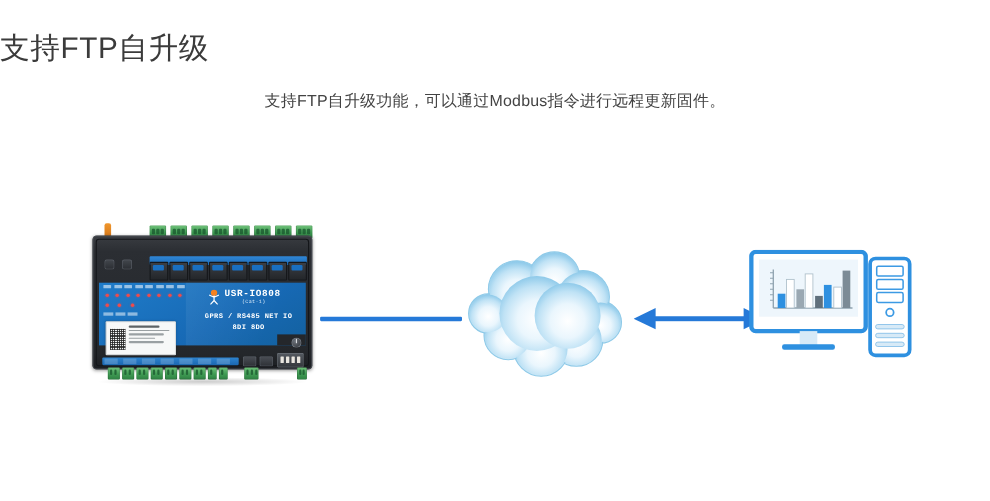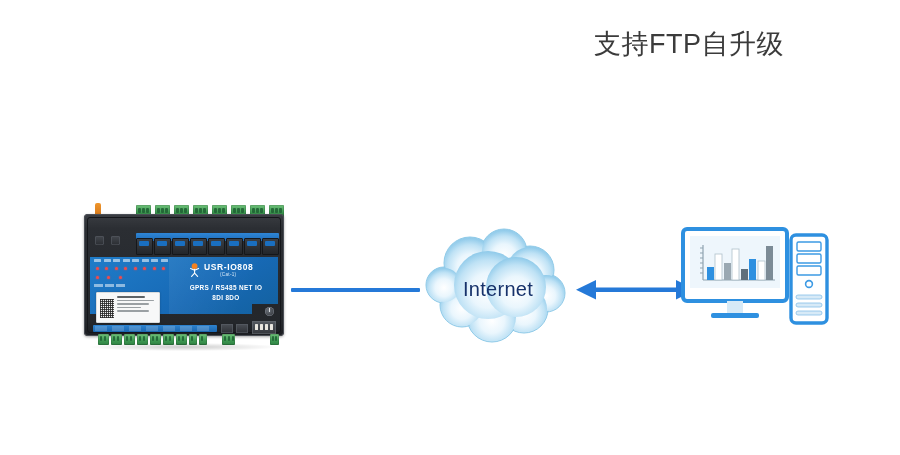--- a/index.html
+++ b/index.html
@@ -5,21 +5,21 @@
   html,body{margin:0;padding:0;}
   body{
     width:900px;height:455px;background:#ffffff;overflow:hidden;
     font-family:"Liberation Sans","DejaVu Sans",sans-serif;
     -webkit-font-smoothing:antialiased;
   }
   .page{position:relative;width:900px;height:455px;}
 
   
   .title{
-    position:absolute;left:0;top:26px;width:784px;text-align:right;
+    position:absolute;left:0;top:26px;width:784px;text-align:left;
     font-size:27px;color:#3b3b3b;letter-spacing:.5px;font-weight:400;
   }
   .subtitle{
     position:absolute;left:0;top:82px;width:900px;text-align:center;
     font-size:14.5px;color:#434343;letter-spacing:.2px;font-weight:400;
   }
 
   
   .stage{position:absolute;left:0;top:185px;width:900px;height:215px;}
 
@@ -56,20 +56,21 @@
   .term-bot .blk i{
     position:absolute;top:2px;width:2.2px;height:5px;background:#1e5f32;border-radius:1px;opacity:.85;
   }
 
   
   .chassis{
     position:absolute;left:0px;top:11px;width:200px;height:122px;
     background:linear-gradient(to bottom,#3a3d42,#2b2e33 12%,#24272b 88%,#1b1d21);
     border-radius:4px;
     box-shadow:0 1px 3px rgba(0,0,0,.35), inset 0 0 0 1px #4a4e55;
+    font-family:Liberation Mono, monospace;
   }
   .chassis:before{
     content:"";position:absolute;left:3px;top:3px;right:3px;bottom:3px;
     border:1px solid #14161a;border-radius:3px;
   }
   .dev-shadow{
     position:absolute;left:6px;top:140px;width:188px;height:8px;
     background:radial-gradient(ellipse at center,rgba(0,0,0,.20),rgba(0,0,0,0) 72%);
   }
 
@@ -221,20 +222,21 @@
     position:absolute;left:681px;top:160px;width:148px;text-align:center;
     font-size:15px;color:#3d3d3d;letter-spacing:.5px;
   }
 </style>
 </head>
 <body>
 
 <div class="page">
 
   <div class="title">支持FTP自升级</div>
+  <div class="subtitle">支持FTP自升级功能，可以通过Modbus指令进行远程更新固件。</div>
 
   <div class="stage">
 
     <div class="device-wrap">
 
       <div class="dev-antenna"></div>
 
       <div class="term-top">
         <div class="blk" style="left:0px">
             <i></i>
@@ -448,21 +450,20 @@
           <circle cx="112" cy="45" r="23"></circle>
           <circle cx="128" cy="68" r="18"></circle>
           <circle cx="106" cy="84" r="23"></circle>
           <circle cx="74" cy="92" r="24"></circle>
           <circle cx="44" cy="80" r="21"></circle>
           <circle cx="26" cy="60" r="17"></circle>
           <circle cx="70" cy="60" r="34"></circle>
           <circle cx="98" cy="62" r="30"></circle>
         </g>
       </svg>
-      <div class="cloud-label">Internet</div>
     </div>
 
     <div class="arrow2">
       <svg width="120" height="22" viewBox="0 0 120 22">
         <rect x="17" y="8.5" width="86" height="4.5" fill="#2579D8"></rect>
         <polygon points="0,10.7 20,1 20,20.4" fill="#2579D8"></polygon>
         <polygon points="120,10.7 100,1 100,20.4" fill="#2579D8"></polygon>
       </svg>
     </div>
 

